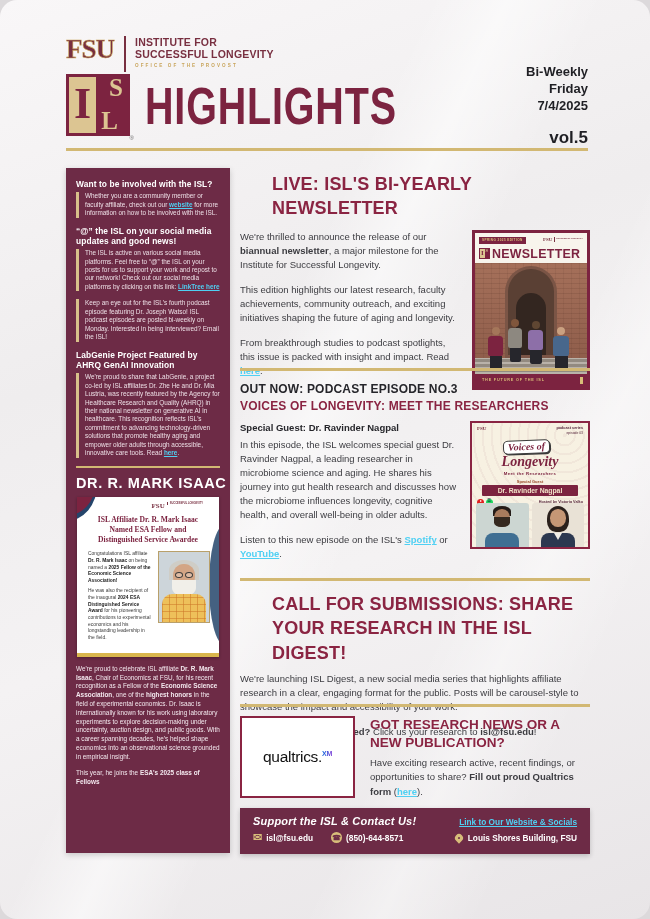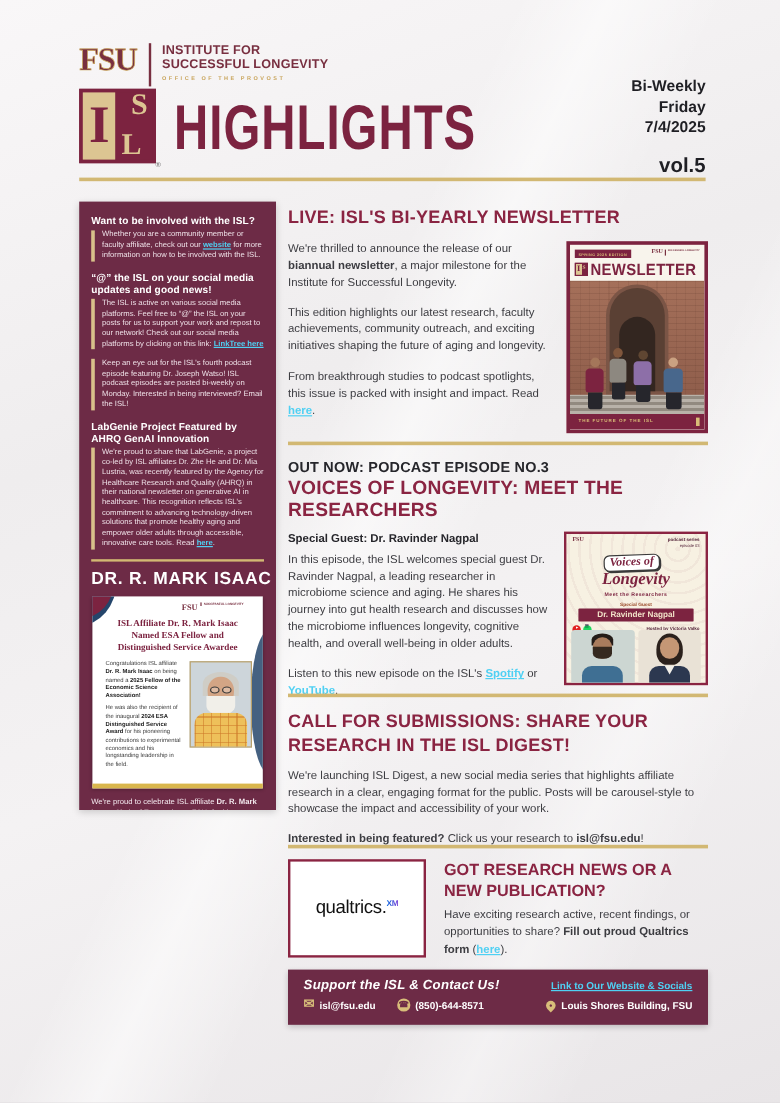--- a/index.html
+++ b/index.html
@@ -1,19 +1,19 @@
 <!DOCTYPE html>
 <html><head>
 <meta charset="utf-8">
 <style>
   * { margin:0; padding:0; box-sizing:border-box; }
   html,body { background:#dcd9db; }
   body { font-family:"Liberation Sans", sans-serif; }
   .page { position:relative; width:650px; height:919px; margin:0 auto; overflow:hidden;
-    background:linear-gradient(160deg,#f9f7f8 0%,#efedee 35%,#f4f2f3 60%,#e8e5e7 100%); }
+    background:linear-gradient(160deg,#f9f7f8 0%,#efedee 35%,#f4f2f3 60%,#e8e5e7 100%);border-radius:17px; }
   .sheen { position:absolute; inset:0; pointer-events:none;
     background:linear-gradient(115deg, transparent 40%, rgba(255,255,255,.55) 47%, transparent 56%),
                linear-gradient(115deg, transparent 68%, rgba(255,255,255,.4) 75%, transparent 84%); }
 
   
   .brand { position:absolute; left:66px; top:36px; display:flex; align-items:flex-start; }
   .fsu-word { font-family:"Liberation Serif", serif; font-weight:700; font-size:27px; line-height:1;
     color:#782F40; -webkit-text-stroke:.6px #c9a55c; letter-spacing:-1px; }
   .brand-div { width:2px; height:36px; background:#782F40; margin:0 9px 0 10px; }
   .org { padding-top:1px; }
@@ -31,21 +31,21 @@
   .isl-reg { position:absolute; right:-7px; bottom:-8px; font-size:6px; color:#6b6b6b; }
   .masthead { font-size:47px; font-weight:700; color:#7c2340; letter-spacing:1px;
     transform:scaleX(.84) scaleY(1.12); transform-origin:left center; white-space:nowrap; }
 
   .issue { position:absolute; right:62px; top:64px; text-align:right; color:#1f1f24; }
   .issue .freq { font-size:13px; font-weight:800; line-height:1.3; }
   .issue .vol { font-size:17px; font-weight:800; margin-top:13px; }
   .gold-rule { position:absolute; left:66px; top:148px; width:522px; height:3px; background:#d2b873; }
 
   
-  .sidebar { position:absolute; left:66px; top:168px; width:164px; height:507px; background:#6d2b46;
+  .sidebar { position:absolute; left:66px; top:168px; width:164px; height:685px; background:#6d2b46;
     padding:11px 10px 8px 10px; color:#fff; overflow:hidden; box-shadow:0 2px 6px rgba(0,0,0,.18); }
   .sb-sec h3 { font-size:8.4px; font-weight:800; line-height:1.22; letter-spacing:.1px; margin-bottom:3px; }
   .sb-body { border-left:3px solid #d8c08a; padding-left:6px; font-size:6.4px; line-height:1.32;
     color:#eddfe6; margin-bottom:8px; }
   a.lnk, span.lnk { color:#4fd0f3; font-weight:700; text-decoration:underline; cursor:pointer; }
   .b { font-weight:800; }
   .sb-divider { height:2px; background:#d2b873; margin:4px 0 7px 0; }
   .isaac-title { font-size:14.5px; font-weight:800; text-align:center; letter-spacing:.6px; margin-bottom:6px; white-space:nowrap; }
 
   .flyer { position:relative; width:142px; height:160px; margin:0 auto 8px auto; background:#ffffff;
@@ -71,21 +71,21 @@
   .fp-glass i { width:8px; height:6px; border:1.4px solid #3a3a3a; border-radius:50%; background:rgba(255,255,255,.25); }
   .fp-beard { position:absolute; left:50%; top:28px; transform:translateX(-50%); width:24px; height:16px; border-radius:0 0 50% 50%; background:#f1efe9; }
   .fp-shirt { position:absolute; left:50%; bottom:-4px; transform:translateX(-50%); width:44px; height:32px; border-radius:10px 10px 0 0;
     background:repeating-linear-gradient(90deg, rgba(205,120,40,.55) 0 1px, transparent 1px 7px),
                repeating-linear-gradient(0deg, rgba(205,120,40,.55) 0 1px, transparent 1px 7px), #eec05a; }
   .sb-free { font-size:6.4px; line-height:1.38; color:#f3e8ee; margin-bottom:7px; }
 
   
   .main-sec { position:absolute; left:240px; width:350px; }
   .m-div { position:absolute; left:240px; width:350px; height:2.5px; background:#d2b873; }
-  h2.mhead { font-size:15px; font-weight:800; color:#8a2442; letter-spacing:.2px; line-height:1.35; }
+  h2.mhead { font-size:18px; font-weight:800; color:#8a2442; letter-spacing:.2px; line-height:1.35;margin-left:32px; }
   .mtext { font-size:9.5px; line-height:1.48; color:#3c3c41; }
   .mtext p { margin-bottom:11px; }
 
   .live-row { display:flex; gap:14px; margin-top:9px; }
   .live-col { width:218px; }
 
   .cover { width:118px; height:160px; border:3px solid #7c2340; background:#f8f4ec; display:flex; flex-direction:column; overflow:hidden; }
   .cover-top { display:flex; justify-content:space-between; align-items:flex-start; padding:4px 4px 1px 4px; }
   .cover-badge { background:#7c2340; color:#d9bd78; font-size:3.1px; font-weight:700; letter-spacing:.4px; padding:1.5px 3px; }
   .cover-fsu { display:flex; gap:1.5px; }
@@ -111,21 +111,21 @@
   .person .legs { height:14px; margin:0 auto; background:#26262c; border-radius:0 0 2px 2px; }
   .p1 { left:13px; } .p1 .head{background:#a4765a;} .p1 .torso{width:15px;background:#7c2340;} .p1 .legs{width:12px;}
   .p2 { left:33px; bottom:12px; } .p2 .head{background:#80563c;} .p2 .torso{width:14px;background:#8d8880;} .p2 .legs{width:11px;}
   .p3 { left:53px; bottom:10px; } .p3 .head{background:#5f4632;} .p3 .torso{width:15px;background:#8d6fa8;} .p3 .legs{width:12px;}
   .p4 { left:78px; } .p4 .head{background:#caa181;} .p4 .torso{width:16px;background:#48678c;} .p4 .legs{width:13px;}
   .cover-strap { position:relative; height:13px; background:#7c2340; color:#d9bd78; font-size:3.8px; font-weight:700;
     letter-spacing:.8px; line-height:13px; padding-left:7px; }
   .cover-strap:after { content:""; position:absolute; right:4px; top:3px; width:3px; height:7px; background:#d9bd78; }
 
   .pod-kicker { font-size:12px; font-weight:800; color:#26262b; letter-spacing:.2px; }
-  .pod-head { font-size:16px; font-weight:800; color:#8a2442; margin-top:3px; letter-spacing:.2px; }
+  .pod-head { font-size:12px; font-weight:800; color:#8a2442; margin-top:3px; letter-spacing:.2px; }
   .pod-row { display:flex; gap:12px; margin-top:8px; }
   .pod-col { width:218px; }
   .guest-line { font-size:9.5px; font-weight:800; color:#26262b; margin-bottom:3px; }
 
   .pcard { position:relative; width:120px; height:128px; border:2px solid #8a2442; background:
     repeating-radial-gradient(circle at 80% 10%, rgba(124,35,64,.05) 0 2px, transparent 2px 9px), #f7f1e2;
     overflow:hidden; padding:3px 5px; }
   .pc-top { display:flex; justify-content:space-between; }
   .pc-fsu { font-family:"Liberation Serif", serif; font-size:5px; font-weight:700; color:#782F40; }
   .pc-series { text-align:right; font-size:3.4px; color:#55253a; line-height:1.4; }

